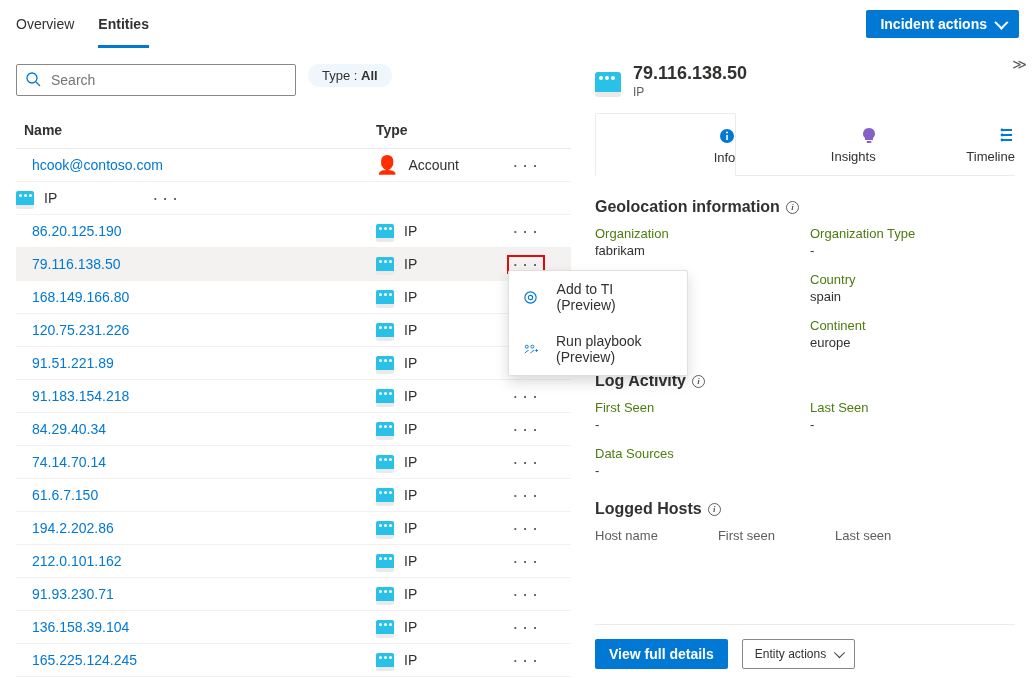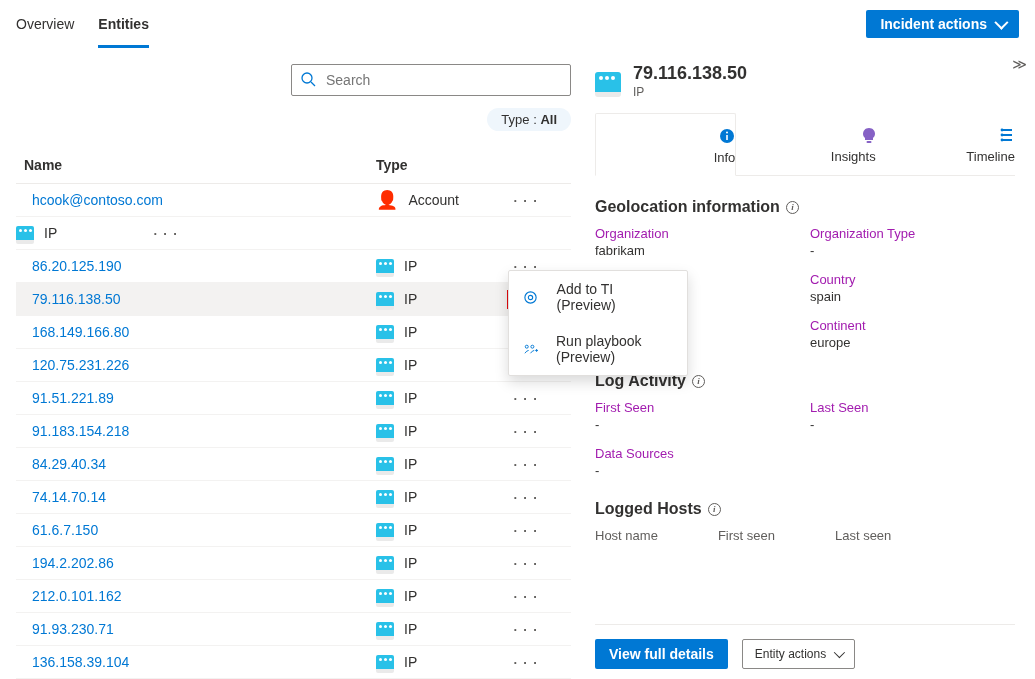--- a/index.html
+++ b/index.html
@@ -84,24 +84,23 @@
     overflow-y: scroll;
     height: 100%;
     padding-right: 4px;
   }
   .left-pane-inner::-webkit-scrollbar { width: 10px; }
   .left-pane-inner::-webkit-scrollbar-thumb { background: #c8c6c4; border-radius: 5px; }
   .left-pane-inner::-webkit-scrollbar-track { background: #f3f2f1; }
 
   .search-filter-row {
     display: flex;
-    align-items: flex-end;
+    align-items: flex-start;
     gap: 12px;
     padding: 16px 0 16px 0;
-    flex-direction: column;
   }
   .search-box {
     border: 1px solid #8a8886;
     border-radius: 2px;
     height: 32px;
     width: 280px;
     display: flex;
     align-items: center;
     padding: 0 8px;
     gap: 8px;
@@ -249,21 +248,21 @@
     display:inline-flex; align-items:center; justify-content:center;
     font-size:9px; color:#605e5c; font-style:italic; font-family:serif;
   }
   .kv-grid {
     display:grid;
     grid-template-columns: 1fr 1fr;
     row-gap: 14px;
     column-gap: 10px;
     font-size:13px;
   }
-  .kv-label { color:#a21caf; margin-bottom:2px;}
+  .kv-label { color:#4d7c0f; margin-bottom:2px;}
   .kv-val { color:#323130;}
 
   .hosts-header {
     display:flex;
     font-size:13px;
     color:#605e5c;
     gap:60px;
     margin-top:8px;
   }
 

